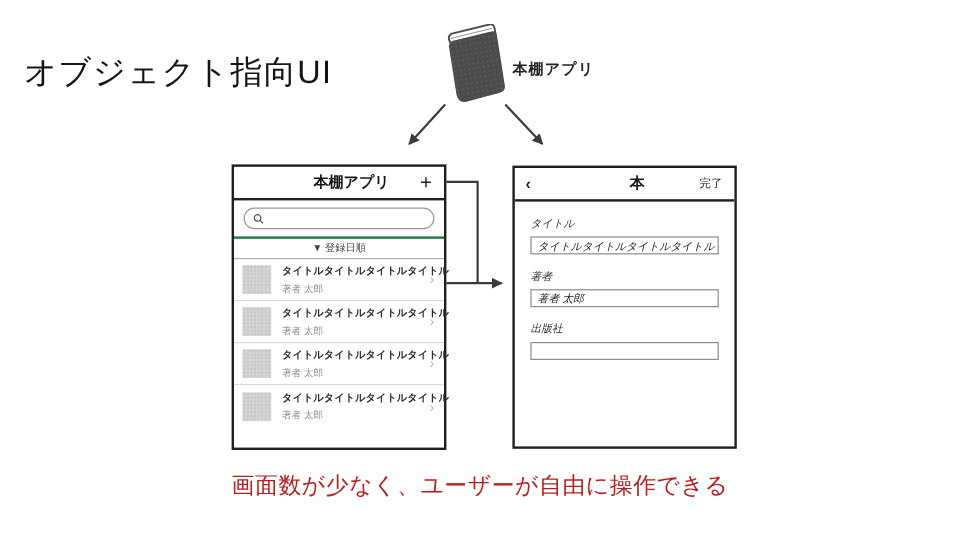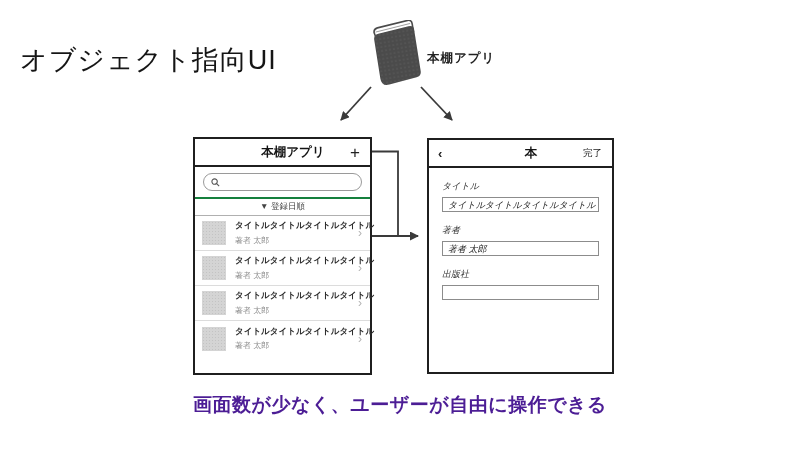--- a/index.html
+++ b/index.html
@@ -8,21 +8,21 @@
     font-family:"Liberation Sans","DejaVu Sans",sans-serif;
     overflow:hidden;color:#1a1a1a;
   }
   
   .page-title{
     position:absolute;left:20px;top:42px;
     font-size:27px;font-weight:400;letter-spacing:1px;color:#151515;
   }
   .caption{
     position:absolute;left:0;top:392px;width:100%;
-    text-align:center;font-size:19px;color:#4c1d95;letter-spacing:0.5px;font-weight:bold;
+    text-align:center;font-size:19px;color:#b91c1c;letter-spacing:0.5px;
   }
   
   .object-wrap{position:absolute;left:366px;top:20px;}
   .object-label{
     position:absolute;left:427px;top:50px;
     font-size:12.5px;font-weight:bold;color:#222;letter-spacing:1px;
   }
   
   svg.flow{position:absolute;left:0;top:0;pointer-events:none;}
   

